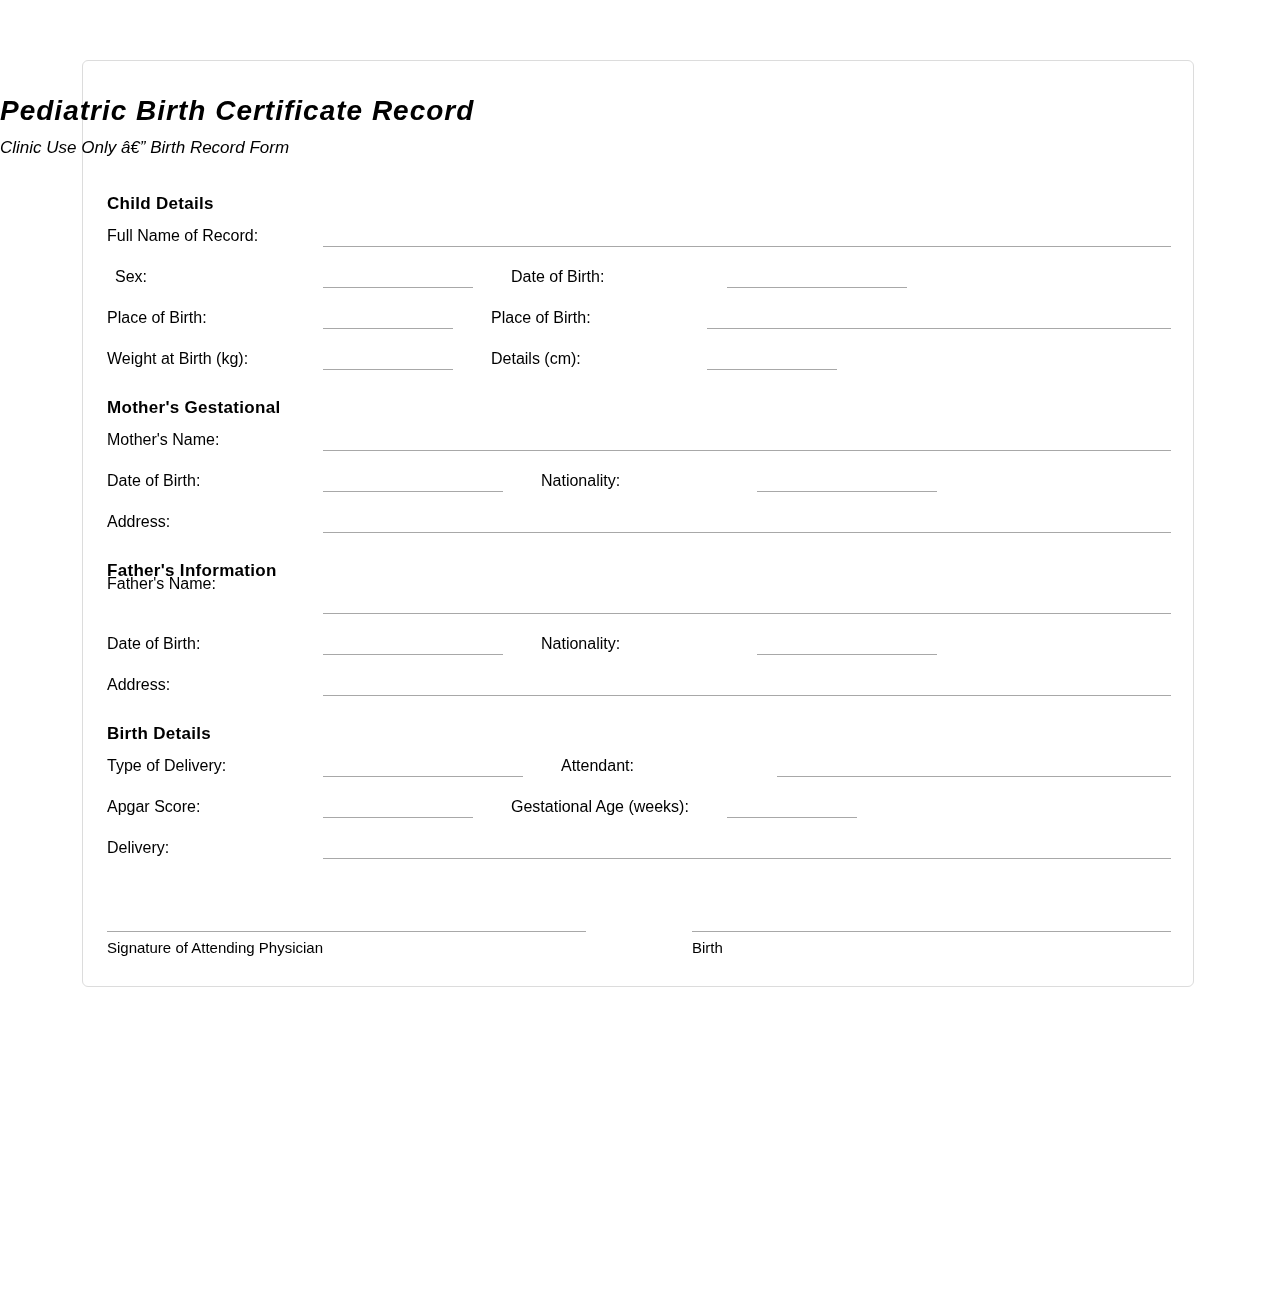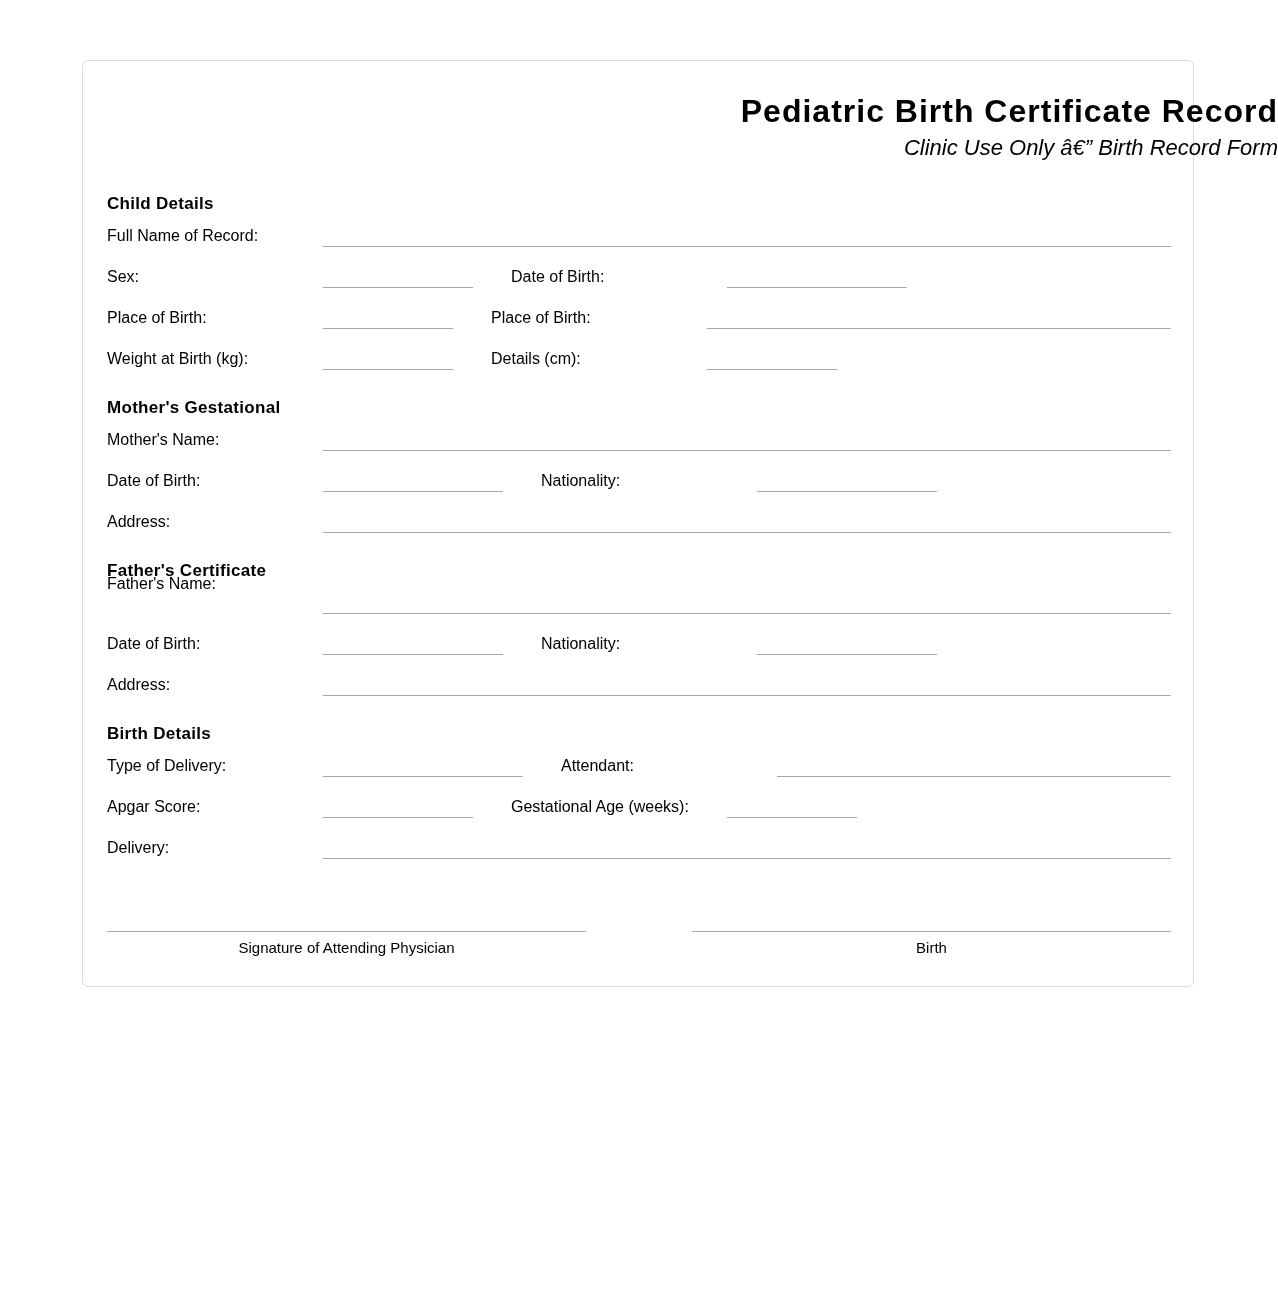--- a/index.html
+++ b/index.html
@@ -2,48 +2,48 @@
 <html><head>
 <meta charset="utf-8">
 <style>
   html, body { margin:0; padding:0; background:#ffffff; }
   body { width:1278px; height:1300px; font-family:"Liberation Sans", sans-serif; color:#000; }
   .card {
     position:absolute; left:82px; top:60px; width:1112px; height:927px;
     border:1px solid #dcdcdc; border-radius:6px; box-sizing:border-box; background:#fff;
   }
   .title {
-    position:absolute; left:0; right:0; top:92px; text-align:right;
-    font-size:32px; font-weight:bold; letter-spacing:1px; line-height:38px;
+    position:absolute; left:0; right:0; top:92px; text-align:left;
+    font-size:28px; font-weight:bold; letter-spacing:1px; line-height:38px;font-style:italic;
   }
   .subtitle {
-    position:absolute; left:0; right:0; top:138px; text-align:right;
-    font-size:22px; font-style:italic; line-height:20px;
+    position:absolute; left:0; right:0; top:138px; text-align:left;
+    font-size:17px; font-style:italic; line-height:20px;
   }
   .section-title {
     position:absolute; left:107px; font-size:17px; font-weight:bold; line-height:18px; letter-spacing:0.3px;
   }
   .label { position:absolute; font-size:16px; line-height:18px; }
   .line { position:absolute; height:0; border-bottom:1px solid #a8a8a8; }
-  .sig-label { position:absolute; font-size:15px; line-height:18px; text-align:center; }
+  .sig-label { position:absolute; font-size:15px; line-height:18px; }
 </style>
 </head>
 <body>
 
 <div class="card"></div>
 
 <div class="title">Pediatric Birth Certificate Record</div>
 <div class="subtitle">Clinic Use Only â€” Birth Record Form</div>
 
 <div class="section-title" style="top:195px">Child Details</div>
 
 <div class="label" style="left:107px;top:227px">Full Name of Record:</div>
 <div class="line" style="left:323px;top:246px;width:848px"></div>
 
-<div class="label" style="left:107px;top:268px">Sex:</div>
+<div class="label" style="left:115px;top:268px">Sex:</div>
 <div class="line" style="left:323px;top:287px;width:150px"></div>
 <div class="label" style="left:511px;top:268px">Date of Birth:</div>
 <div class="line" style="left:727px;top:287px;width:180px"></div>
 
 <div class="label" style="left:107px;top:309px">Place of Birth:</div>
 <div class="line" style="left:323px;top:328px;width:130px"></div>
 <div class="label" style="left:491px;top:309px">Place of Birth:</div>
 <div class="line" style="left:707px;top:328px;width:464px"></div>
 
 <div class="label" style="left:107px;top:350px">Weight at Birth (kg):</div>
@@ -57,21 +57,21 @@
 <div class="line" style="left:323px;top:450px;width:848px"></div>
 
 <div class="label" style="left:107px;top:472px">Date of Birth:</div>
 <div class="line" style="left:323px;top:491px;width:180px"></div>
 <div class="label" style="left:541px;top:472px">Nationality:</div>
 <div class="line" style="left:757px;top:491px;width:180px"></div>
 
 <div class="label" style="left:107px;top:513px">Address:</div>
 <div class="line" style="left:323px;top:532px;width:848px"></div>
 
-<div class="section-title" style="top:562px">Father's Certificate</div>
+<div class="section-title" style="top:562px">Father's Information</div>
 
 <div class="label" style="left:107px;top:575px">Father's Name:</div>
 <div class="line" style="left:323px;top:613px;width:848px"></div>
 
 <div class="label" style="left:107px;top:635px">Date of Birth:</div>
 <div class="line" style="left:323px;top:654px;width:180px"></div>
 <div class="label" style="left:541px;top:635px">Nationality:</div>
 <div class="line" style="left:757px;top:654px;width:180px"></div>
 
 <div class="label" style="left:107px;top:676px">Address:</div>

